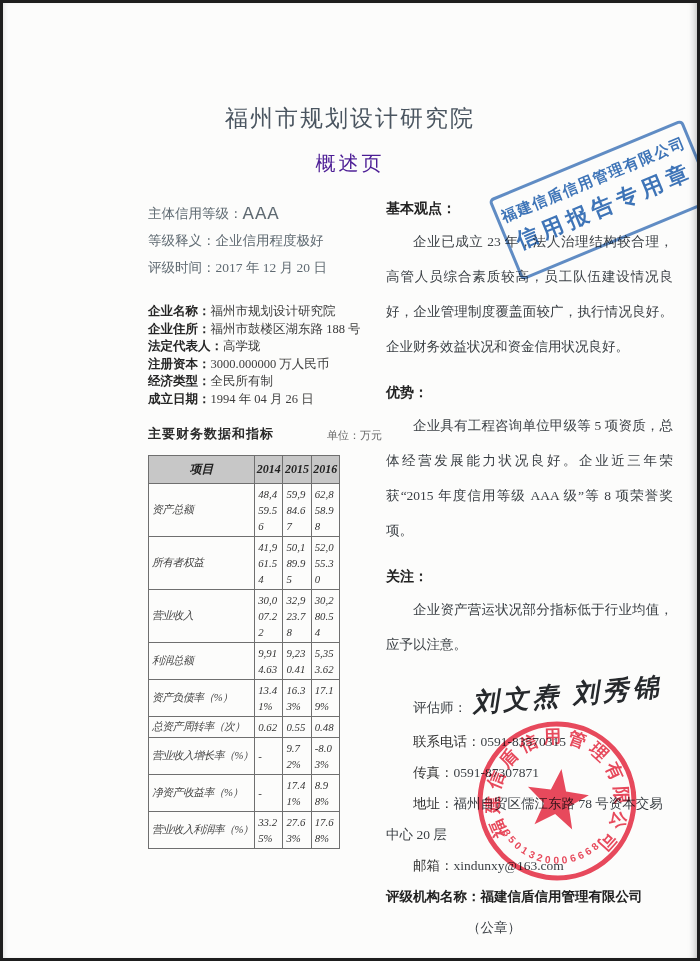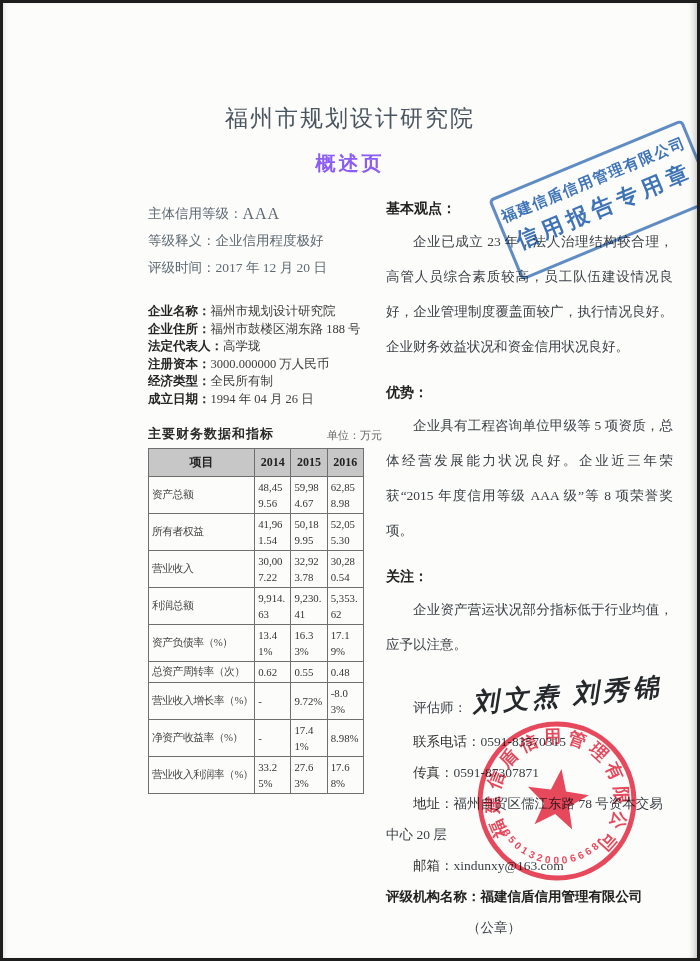--- a/index.html
+++ b/index.html
@@ -8,35 +8,35 @@
     background:#fcfcfb;border:3px solid #1e1e1e;box-sizing:border-box;
     overflow:hidden;
     font-family:"Liberation Serif","DejaVu Serif",serif;
     color:#3a3f44;
     box-shadow:inset -7px 0 9px -7px rgba(0,0,0,.35), inset 4px 0 6px -5px rgba(0,0,0,.2);
     padding-left:40px;
   }
   
   .title-block{position:absolute;top:100px;left:0;width:100%;text-align:center;}
   .doc-title{font-size:23px;letter-spacing:2px;color:#4a5560;font-weight:400;margin:0;}
-  .doc-subtitle{font-size:20px;letter-spacing:3px;color:#8b5cf6;font-weight:700;margin:16px 0 16px 0;}
+  .doc-subtitle{font-size:20px;letter-spacing:3px;color:#4c1d95;font-weight:400;margin:16px 0 16px 0;}
   
   .left-col{position:absolute;left:145px;top:197px;width:234px;}
   .rating-block{color:#5f6a72;font-size:13.5px;}
   .rating-line{height:27px;line-height:27px;white-space:nowrap;}
-  .rating-grade-value{font-size:16px;font-family:Liberation Serif, serif;letter-spacing:1px;vertical-align:-1px;}
+  .rating-grade-value{font-size:19px;font-family:Liberation Mono, monospace;letter-spacing:1px;vertical-align:-1px;}
   .company-block{margin-top:22px;font-size:12.5px;line-height:17.6px;color:#3c3c3c;}
   .company-line{white-space:nowrap;}
   .company-label{font-weight:700;color:#262626;}
   .company-line.small{font-size:11.3px;}
   
   .fin-head{margin-top:16px;display:flex;justify-content:space-between;align-items:flex-end;}
   .fin-title{font-weight:700;color:#2b2b2b;font-size:13px;letter-spacing:1px;}
   .fin-unit{font-size:11px;color:#666;}
-  table.fin{border-collapse:collapse;margin-top:5px;width:216px;}
+  table.fin{border-collapse:collapse;margin-top:12px;width:192px;font-style:italic;}
   table.fin th, table.fin td{border:1px solid #6f6f6f;}
   table.fin th{background:#c7c7c7;color:#222;font-size:12px;font-weight:700;height:25px;}
   table.fin th:first-child{width:88px;}
   table.fin th:not(:first-child){width:46px;}
   td[data-name="financial-label-cell"]{
     font-size:10.8px;color:#444;padding:2px 1px 2px 3px;white-space:nowrap;letter-spacing:-0.5px;overflow:hidden;}
   td[data-name="financial-value-cell"]{
     font-size:10.8px;color:#333;padding:2px 3px;word-break:break-all;line-height:16px;}
   
   .right-col{position:absolute;left:383px;top:197px;width:287px;}

